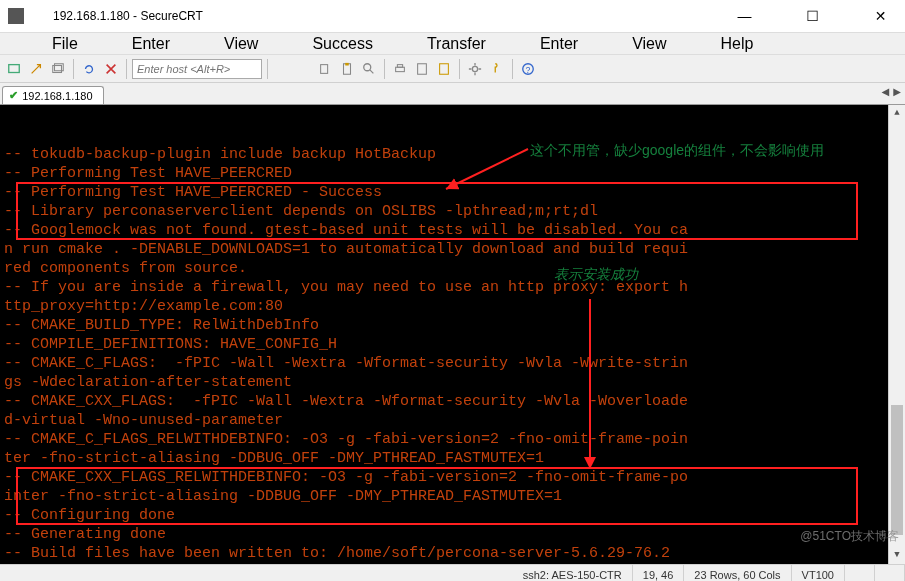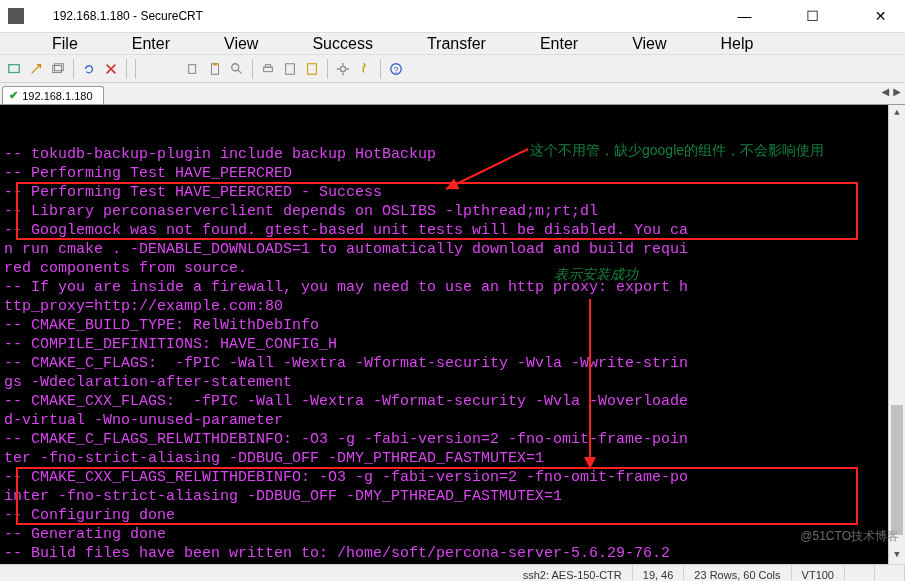--- a/index.html
+++ b/index.html
@@ -13,21 +13,21 @@
 .toolbar { height: 28px; background: #f0f0f0; border-bottom: 1px solid #d0d0d0; display: flex; align-items: center; padding: 0 4px; gap: 2px; }
 .toolbar .tb-btn { width: 20px; height: 20px; display: flex; align-items: center; justify-content: center; }
 .toolbar .tb-sep { width: 1px; height: 20px; background: #c0c0c0; margin: 0 3px; }
 .toolbar .host-input { width: 130px; height: 20px; border: 1px solid #aaa; padding: 0 4px; font-size: 11px; color: #888; font-style: italic; }
 .tab-strip { height: 22px; background: #f0f0f0; border-bottom: 1px solid #999; display: flex; align-items: flex-end; padding-left: 2px; position: relative; }
 .tab { background: #fff; border: 1px solid #999; border-bottom: none; padding: 2px 10px 2px 6px; font-size: 11px; display: flex; align-items: center; gap: 4px; border-radius: 3px 3px 0 0; }
 .tab-strip .nav-arrows { position: absolute; right: 4px; top: 3px; display: flex; gap: 4px; font-size: 10px; color: #555; }
 .terminal { position: relative; background: #000; height: 459px; font-family: "Consolas", "Courier New", monospace; font-size: 15px; line-height: 19px; padding: 2px 4px; color: #00ff00; white-space: pre; overflow: hidden; }
 .terminal .line { white-space: pre; }
 .terminal .yellow { color: #ffff00; }
-.terminal .green { color: #d946ef; }
+.terminal .green { color: #c2410c; }
 .annotation { position: absolute; color: #15803d; font-family: "Microsoft YaHei", sans-serif; font-size: 14px; white-space: nowrap; pointer-events: none; }
 .redbox { position: absolute; border: 2px solid #ff2020; pointer-events: none; }
 .arrow-svg { position: absolute; pointer-events: none; }
 .scrollbar-v { position: absolute; right: 0; top: 0; bottom: 0; width: 17px; background: #f0f0f0; border-left: 1px solid #ccc; }
 .scrollbar-v .thumb { position: absolute; left: 2px; right: 2px; top: 300px; height: 130px; background: #c0c0c0; }
 .scrollbar-v .arr { position: absolute; left: 0; right: 0; height: 17px; display: flex; align-items: center; justify-content: center; font-size: 9px; color: #555; }
 .statusbar { height: 20px; background: #f0f0f0; border-top: 1px solid #d0d0d0; display: flex; align-items: center; font-size: 11px; color: #333; }
 .statusbar .cell { padding: 0 10px; border-right: 1px solid #d0d0d0; height: 100%; display: flex; align-items: center; }
 .statusbar .ready { width: 160px; }
 .statusbar .spacer { flex: 1; }
@@ -78,20 +78,21 @@
       <svg class="tb-icon" viewBox="0 0 16 16">
         <path d="M4 8 a4 4 0 1 1 1 3" fill="none" stroke="#36c" stroke-width="1.5"></path>
       </svg>
     </div>
   <div class="tb-btn">
       <svg class="tb-icon" viewBox="0 0 16 16">
         <path d="M3 3 L13 13 M13 3 L3 13" stroke="#c33" stroke-width="1.8"></path>
       </svg>
     </div>
   <div class="tb-sep"></div>
+  <input class="host-input" placeholder="Enter host &lt;Alt+R&gt;" style="">
   <div class="tb-sep"></div>
   <div style="width:40px"></div>
   <div class="tb-btn">
       <svg class="tb-icon" viewBox="0 0 16 16">
         <rect x="3" y="3" width="8" height="10" fill="none" stroke="#888" stroke-width="1.2"></rect>
       </svg>
     </div>
   <div class="tb-btn">
       <svg class="tb-icon" viewBox="0 0 16 16">
         <rect x="4" y="2" width="8" height="12" fill="none" stroke="#888" stroke-width="1.2"></rect>

